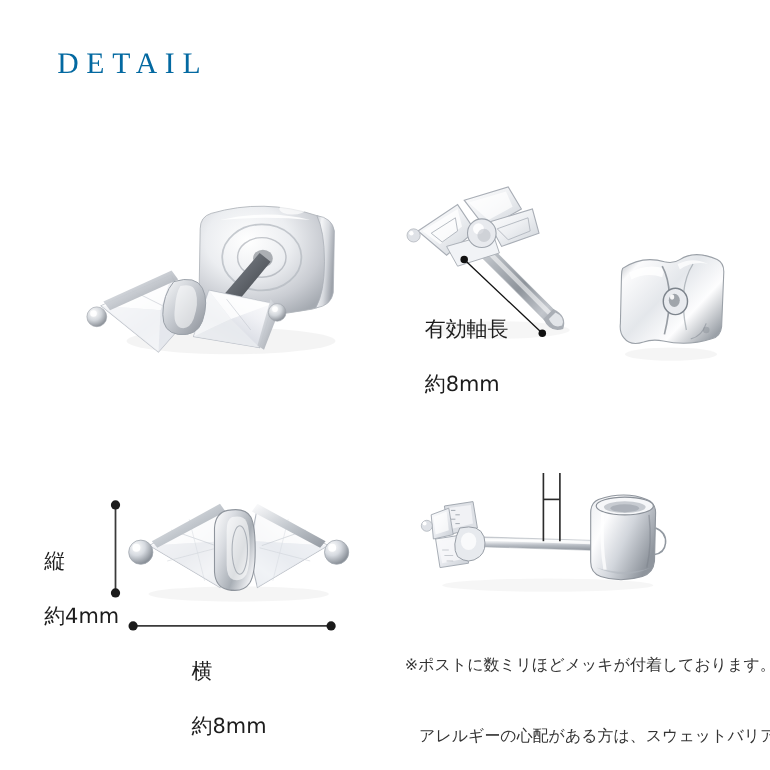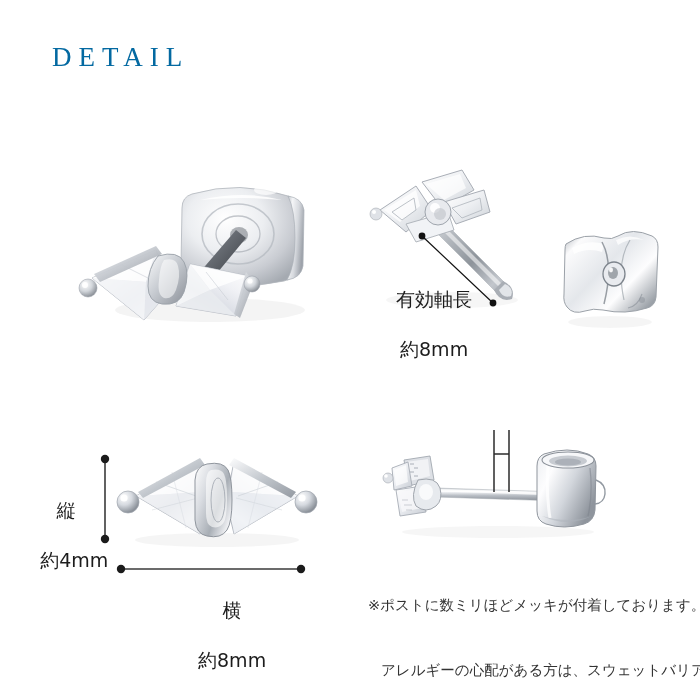--- a/index.html
+++ b/index.html
@@ -41,21 +41,21 @@
 
   
   .jp-label {
     position: absolute;
     font-family: "DejaVu Sans", "Liberation Sans", sans-serif;
     font-size: 19px;
     line-height: 25px;
     color: #1c1c1c;
     white-space: pre;
   }
-  .jp-label.center { text-align: center; }
+  .jp-label.center { }
 
   .note {
     position: absolute;
     left: 368px;
     top: 552px;
     font-family: "DejaVu Sans", "Liberation Sans", sans-serif;
     font-size: 14.5px;
     line-height: 21.5px;
     color: #333333;
     white-space: pre;

